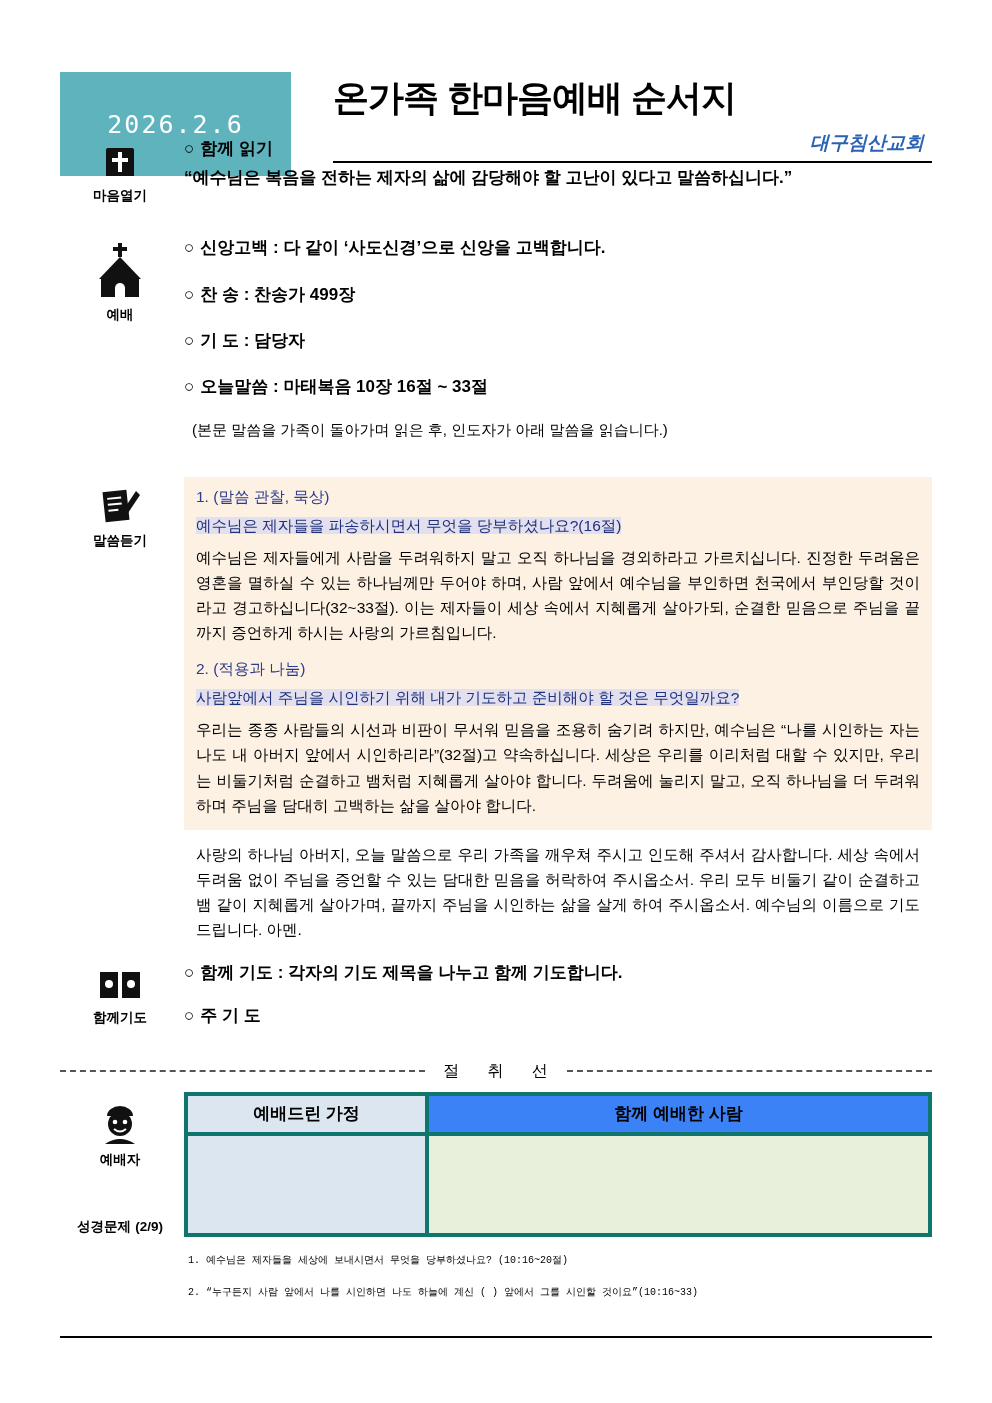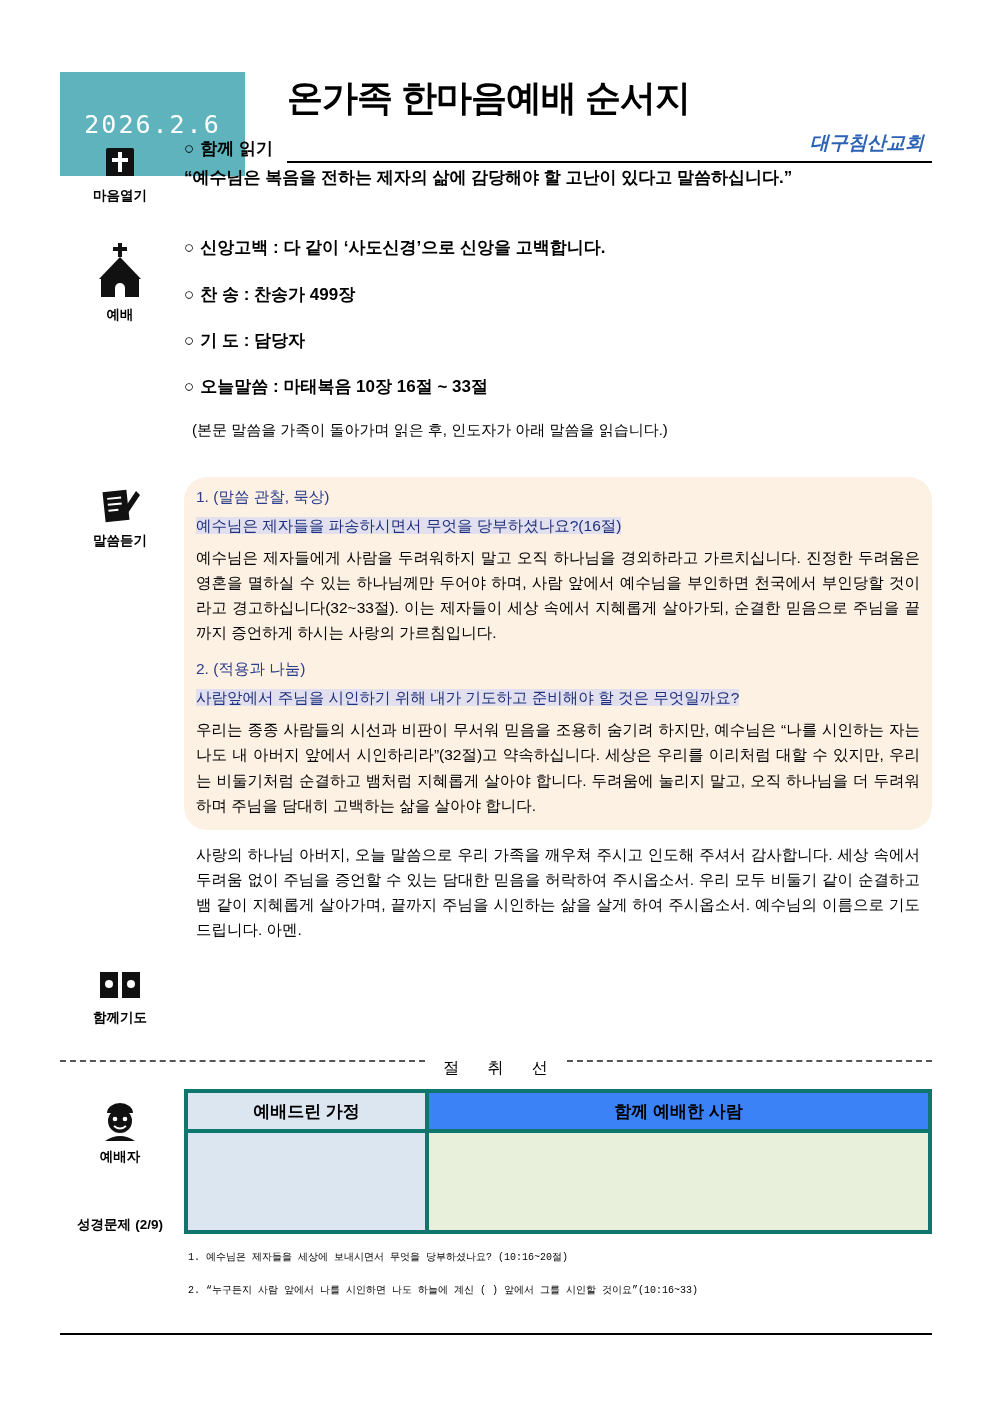--- a/index.html
+++ b/index.html
@@ -24,21 +24,21 @@
 
   
   .header {
     display: flex;
     align-items: flex-start;
     padding-top: 72px;
     height: 120px;
     box-sizing: border-box;
   }
   .date-badge {
-    width: 185px;
+    width: 231px;
     height: 104px;
     background: #5fb3bd;
     color: #ffffff;
     display: flex;
     align-items: center;
     justify-content: center;
     font-size: 25px;
     letter-spacing: 2px;
     font-family: "DejaVu Sans Mono", monospace;
     flex: none;
@@ -119,21 +119,20 @@
     font-weight: normal;
   }
 
   .sec-worship .line { margin-bottom: 20px; }
   .sec-worship .line:last-of-type { margin-bottom: 0; }
 
   
   .shade {
     background: #fdf1e3;
     padding: 10px 12px 12px 12px;
-    border-radius: 23px;
   }
   .q-title {
     font-size: 15.5px;
     color: #2b3c8c;
     margin-bottom: 4px;
   }
   .q-highlight {
     font-size: 15.5px;
     color: #20307a;
     background: #e2e0ef;
@@ -168,21 +167,20 @@
   }
   .dashes {
     flex: 1;
     border-top: 2px dashed #555;
     height: 0;
   }
   .cut-text {
     padding: 0 18px;
     white-space: pre;
     font-size: 16px;
-    margin-top: 15px;
   }
 
   
   .tbl {
     border-collapse: collapse;
     width: 100%;
     table-layout: fixed;
   }
   .tbl th, .tbl td {
     border: 4px solid #0f766e;
@@ -319,20 +317,24 @@
       <span class="icon">
         <svg class="icon-svg" width="48" height="38" viewBox="0 0 48 38">
           <path d="M4 6 h18 v26 H4z" fill="#111"></path>
           <path d="M26 6 h18 v26 H26z" fill="#111"></path>
           <rect x="22" y="4" width="4" height="30" fill="#fff"></rect>
           <circle cx="13" cy="18" r="4" fill="#fff"></circle>
           <circle cx="35" cy="18" r="4" fill="#fff"></circle>
         </svg>
       </span>
       <span class="label">함께기도</span>
+    </div>
+    <div class="content">
+      <p class="line"><span class="circ">○</span><span>함께 기도 : 각자의 기도 제목을 나누고 함께 기도합니다.</span></p>
+      <p class="line"><span class="circ">○</span><span>주 기 도</span></p>
     </div>
   </div>
 
   <div class="cutline">
     <span class="dashes"></span>
     <span class="cut-text">절     취     선</span>
     <span class="dashes"></span>
   </div>
 
   <div class="row">

